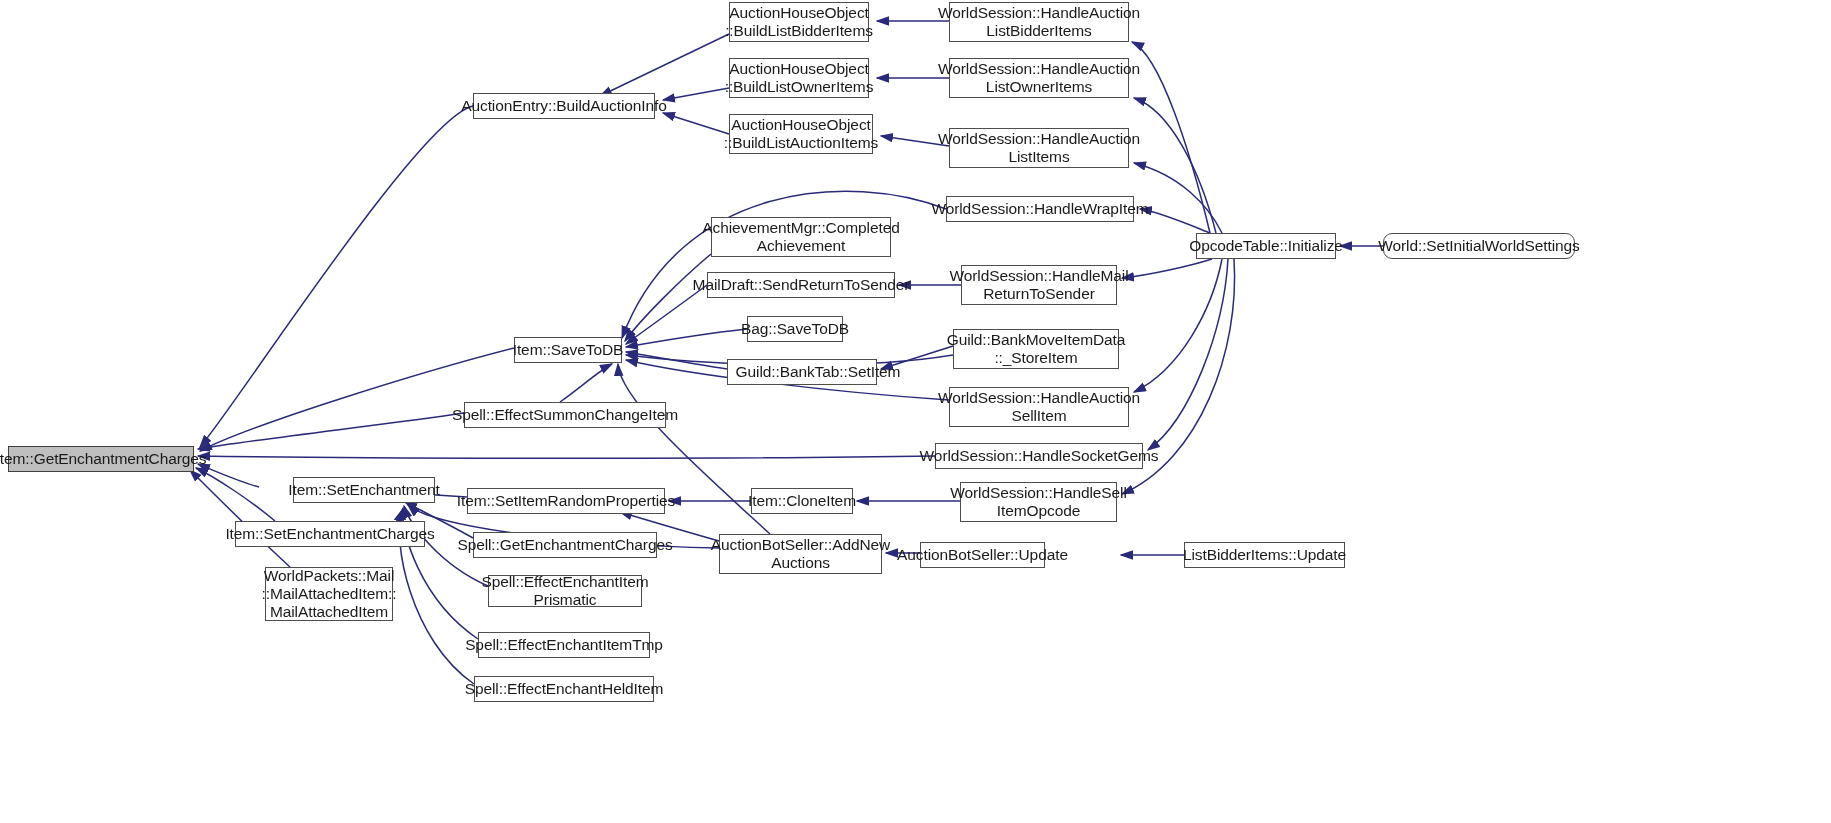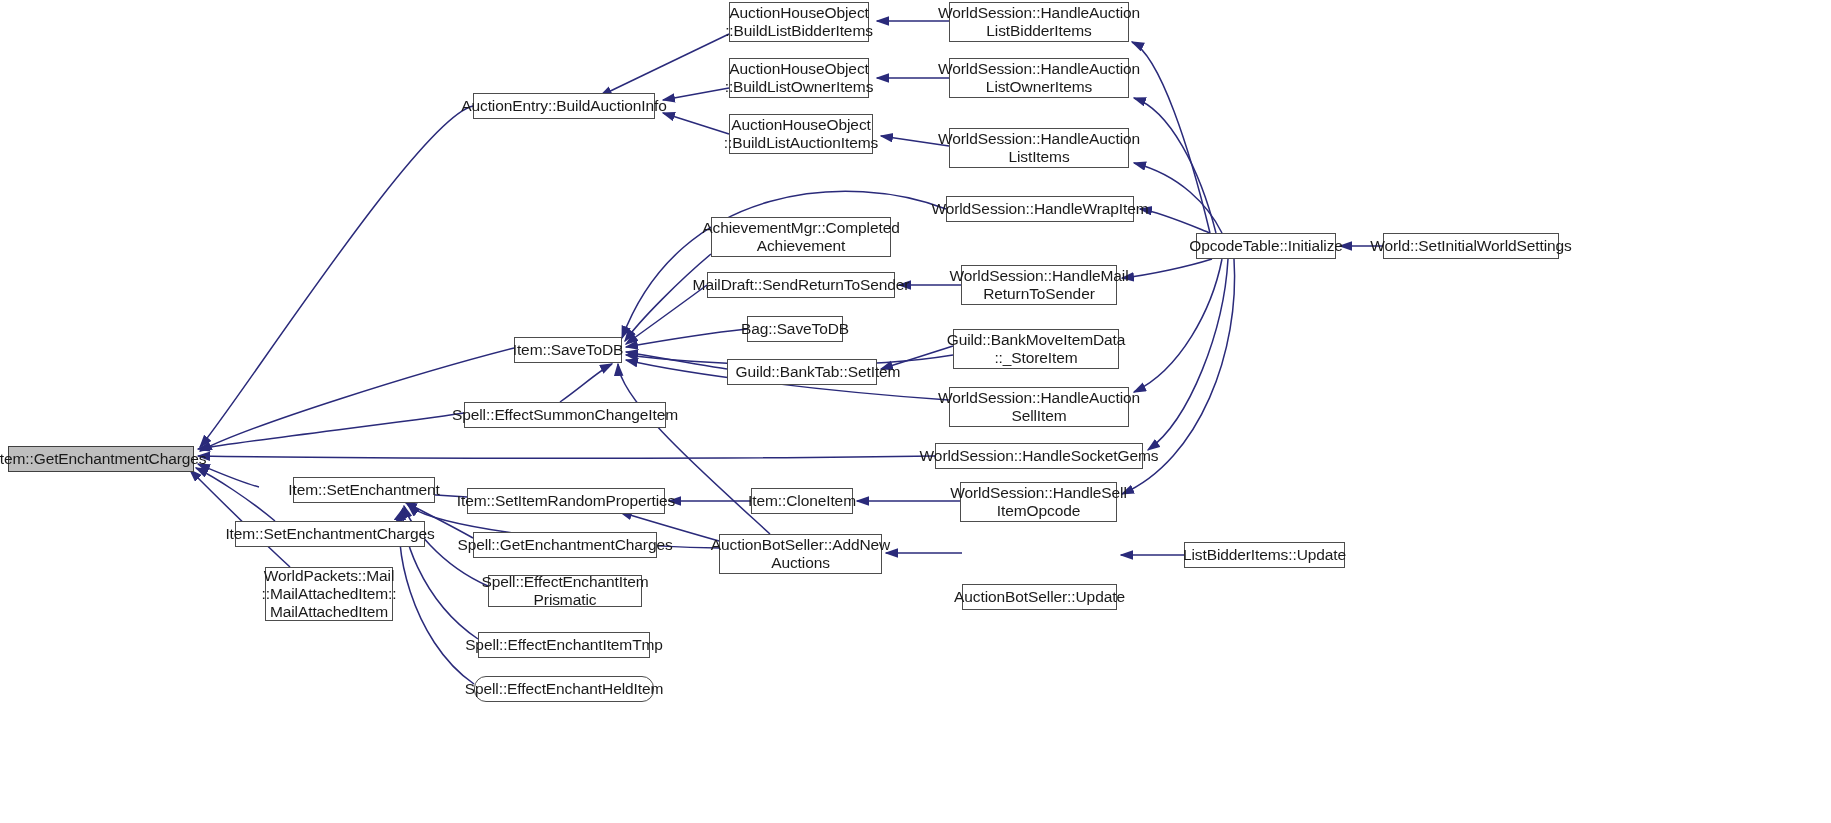--- a/index.html
+++ b/index.html
@@ -115,21 +115,21 @@
 ::BuildListOwnerItems</span></div>
       <div class="node" style="left: 729px; top: 114px; width: 144px; height: 40px;"><span class="node-label">AuctionHouseObject
 ::BuildListAuctionItems</span></div>
       <div class="node" style="left: 949px; top: 2px; width: 180px; height: 40px;"><span class="node-label">WorldSession::HandleAuction
 ListBidderItems</span></div>
       <div class="node" style="left: 949px; top: 58px; width: 180px; height: 40px;"><span class="node-label">WorldSession::HandleAuction
 ListOwnerItems</span></div>
       <div class="node" style="left: 949px; top: 128px; width: 180px; height: 40px;"><span class="node-label">WorldSession::HandleAuction
 ListItems</span></div>
       <div class="node" style="left: 1196px; top: 233px; width: 140px; height: 26px;"><span class="node-label">OpcodeTable::Initialize</span></div>
-      <div class="node" style="left: 1383px; top: 233px; width: 176px; height: 26px;"><span class="node-label">World::SetInitialWorldSettings</span></div>
+      <div class="node" style="left: 1383px; top: 233px; width: 192px; height: 26px; border-radius: 9px;"><span class="node-label">World::SetInitialWorldSettings</span></div>
       <div class="node" style="left: 946px; top: 196px; width: 188px; height: 26px;"><span class="node-label">WorldSession::HandleWrapItem</span></div>
       <div class="node" style="left: 711px; top: 217px; width: 180px; height: 40px;"><span class="node-label">AchievementMgr::Completed
 Achievement</span></div>
       <div class="node" style="left: 707px; top: 272px; width: 188px; height: 26px;"><span class="node-label">MailDraft::SendReturnToSender</span></div>
       <div class="node" style="left: 961px; top: 265px; width: 156px; height: 40px;"><span class="node-label">WorldSession::HandleMail
 ReturnToSender</span></div>
       <div class="node" style="left: 747px; top: 316px; width: 96px; height: 26px;"><span class="node-label">Bag::SaveToDB</span></div>
       <div class="node" style="left: 514px; top: 337px; width: 108px; height: 26px;"><span class="node-label">Item::SaveToDB</span></div>
       <div class="node" style="left: 727px; top: 359px; width: 150px; height: 26px; padding-left: 32px;"><span class="node-label">Guild::BankTab::SetItem</span></div>
       <div class="node" style="left: 953px; top: 329px; width: 166px; height: 40px;"><span class="node-label">Guild::BankMoveItemData
@@ -140,23 +140,23 @@
       <div class="node" style="left: 935px; top: 443px; width: 208px; height: 26px;"><span class="node-label">WorldSession::HandleSocketGems</span></div>
       <div class="node" style="left: 259px; top: 477px; width: 142px; height: 26px; margin-left: 34px;"><span class="node-label">Item::SetEnchantment</span></div>
       <div class="node" style="left: 467px; top: 488px; width: 198px; height: 26px;"><span class="node-label">Item::SetItemRandomProperties</span></div>
       <div class="node" style="left: 751px; top: 488px; width: 102px; height: 26px;"><span class="node-label">Item::CloneItem</span></div>
       <div class="node" style="left: 960px; top: 482px; width: 157px; height: 40px;"><span class="node-label">WorldSession::HandleSell
 ItemOpcode</span></div>
       <div class="node" style="left: 235px; top: 521px; width: 190px; height: 26px;"><span class="node-label">Item::SetEnchantmentCharges</span></div>
       <div class="node" style="left: 473px; top: 532px; width: 184px; height: 26px;"><span class="node-label">Spell::GetEnchantmentCharges</span></div>
       <div class="node" style="left: 719px; top: 534px; width: 163px; height: 40px;"><span class="node-label">AuctionBotSeller::AddNew
 Auctions</span></div>
-      <div class="node" style="left: 962px; top: 542px; width: 155px; height: 26px; margin-top: 42px;"><span class="node-label">AuctionBotSeller::Update</span></div>
+      <div class="node" style="left: 920px; top: 542px; width: 125px; height: 26px;"><span class="node-label">AuctionBotSeller::Update</span></div>
       <div class="node" style="left: 1184px; top: 542px; width: 161px; height: 26px;"><span class="node-label">ListBidderItems::Update</span></div>
       <div class="node" style="left: 265px; top: 567px; width: 128px; height: 54px;"><span class="node-label">WorldPackets::Mail
 ::MailAttachedItem::
 MailAttachedItem</span></div>
       <div class="node" style="left: 488px; top: 575px; width: 154px; height: 32px;"><span class="node-label">Spell::EffectEnchantItem
 Prismatic</span></div>
       <div class="node" style="left: 478px; top: 632px; width: 172px; height: 26px;"><span class="node-label">Spell::EffectEnchantItemTmp</span></div>
-      <div class="node" style="left: 474px; top: 676px; width: 180px; height: 26px; border-radius: 12px;"><span class="node-label">Spell::EffectEnchantHeldItem</span></div>
+      <div class="node" style="left: 474px; top: 676px; width: 180px; height: 26px;"><span class="node-label">Spell::EffectEnchantHeldItem</span></div>
     </div>
 </div>
 
 </body></html>

